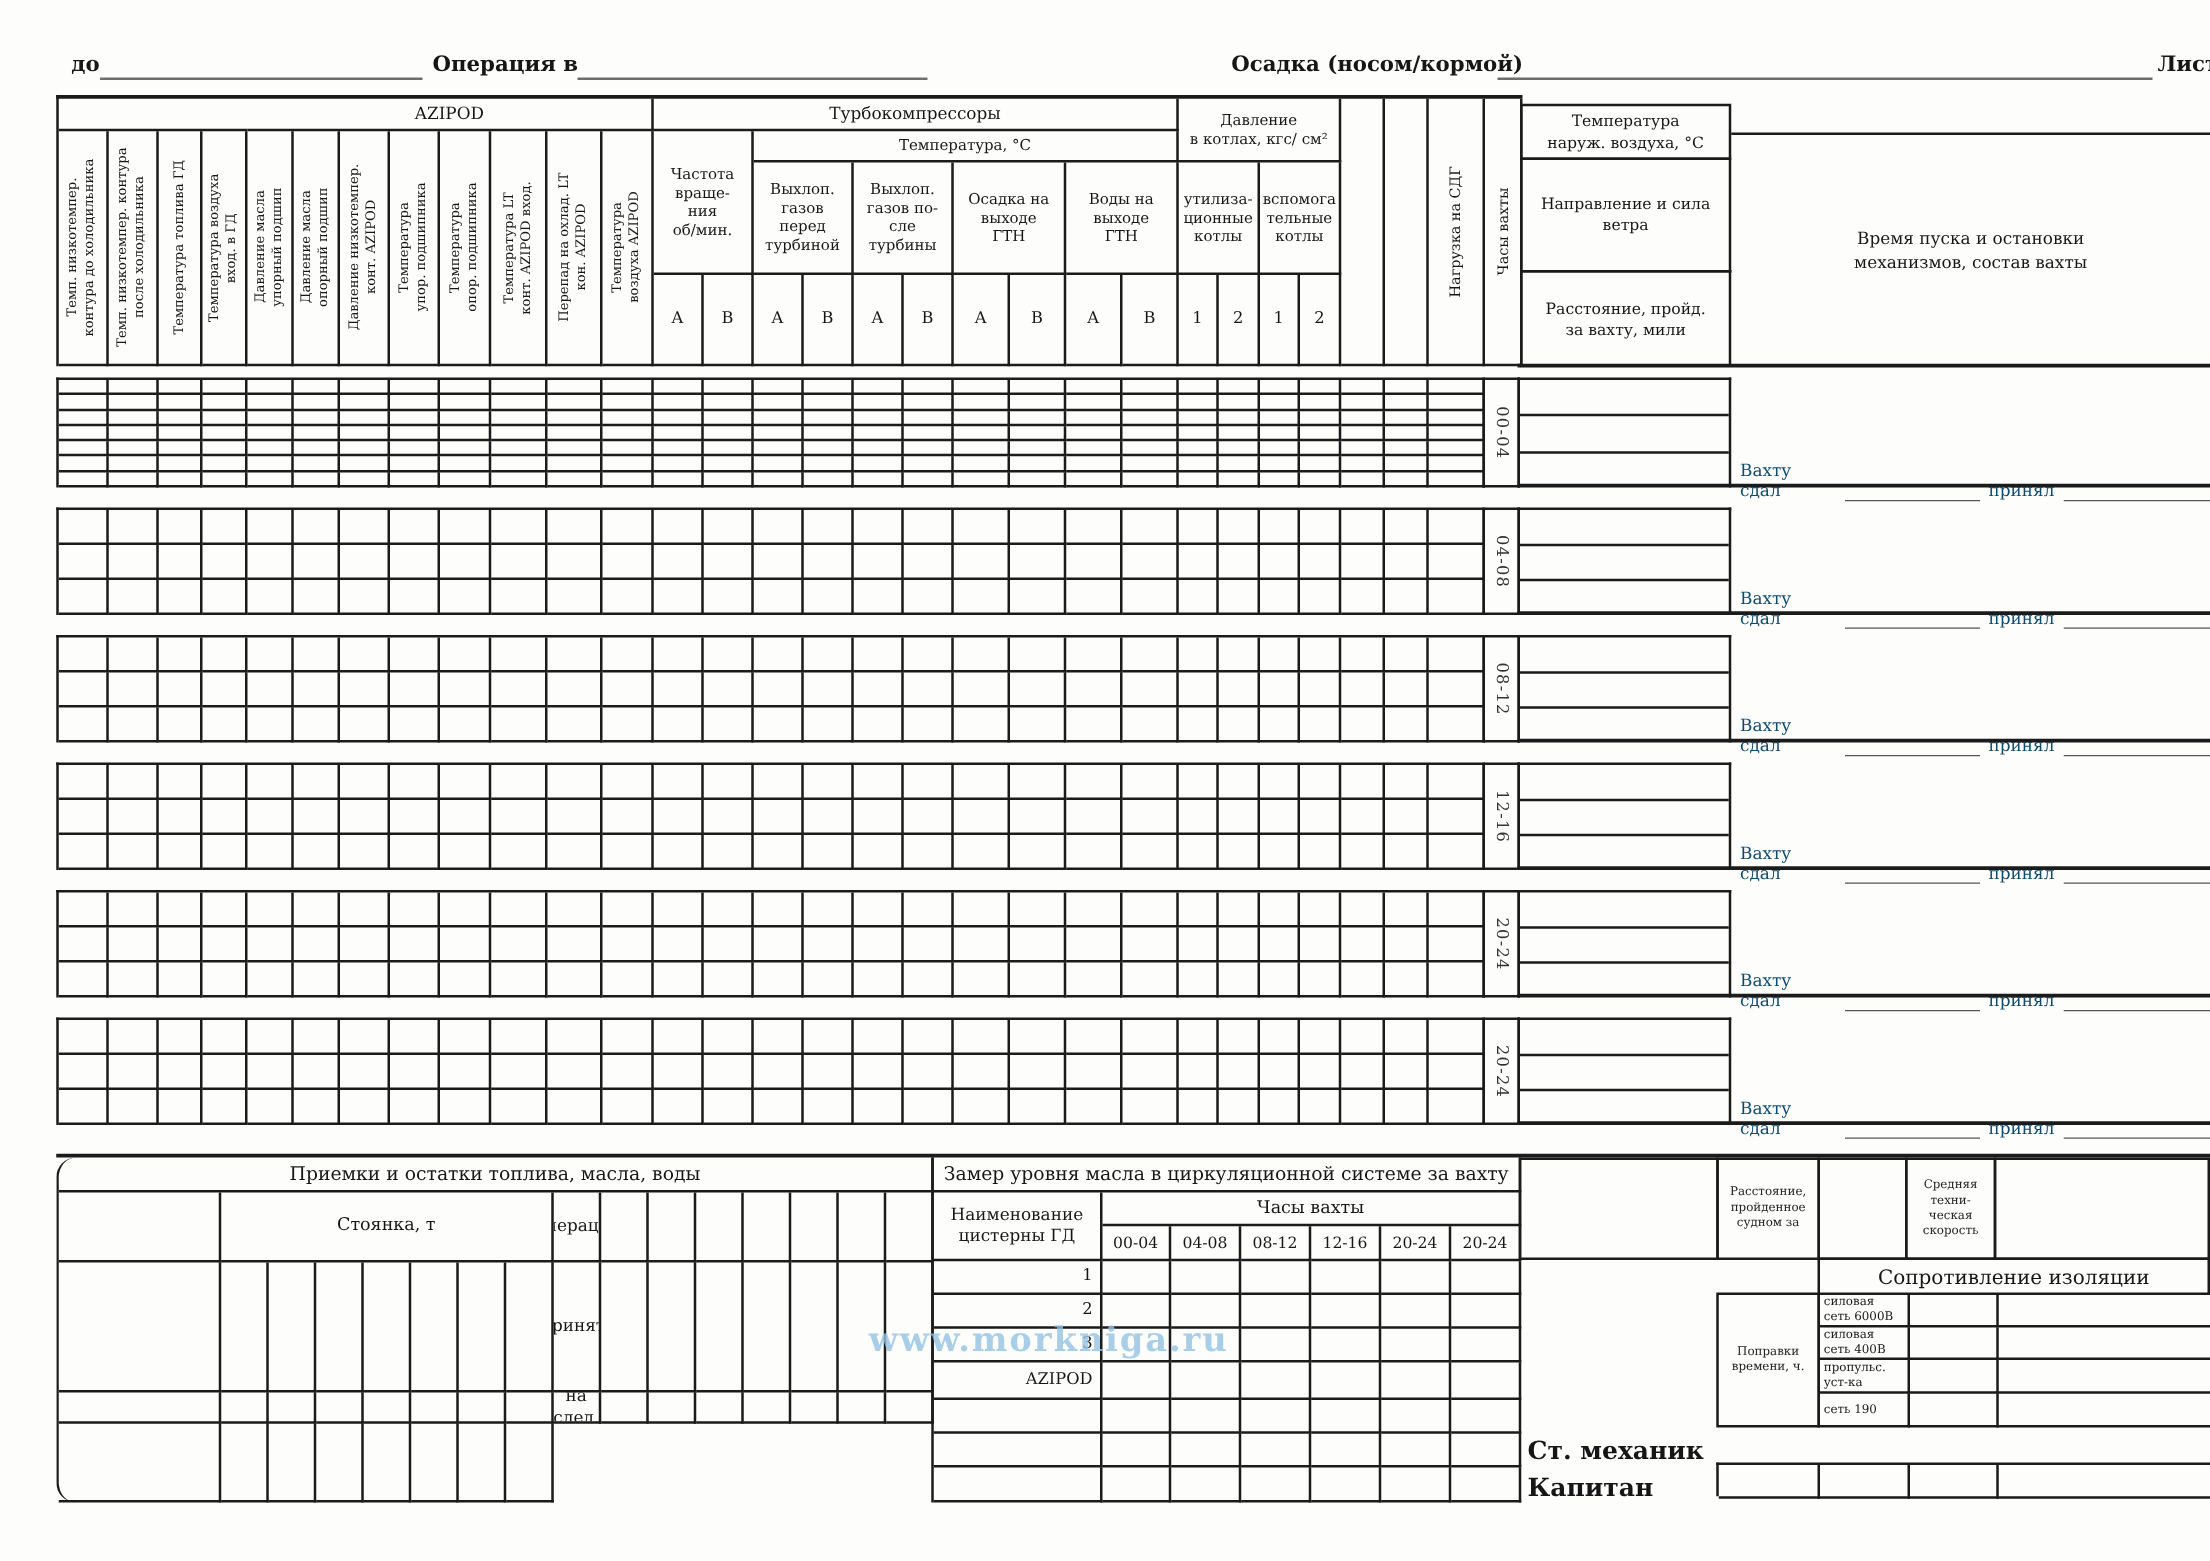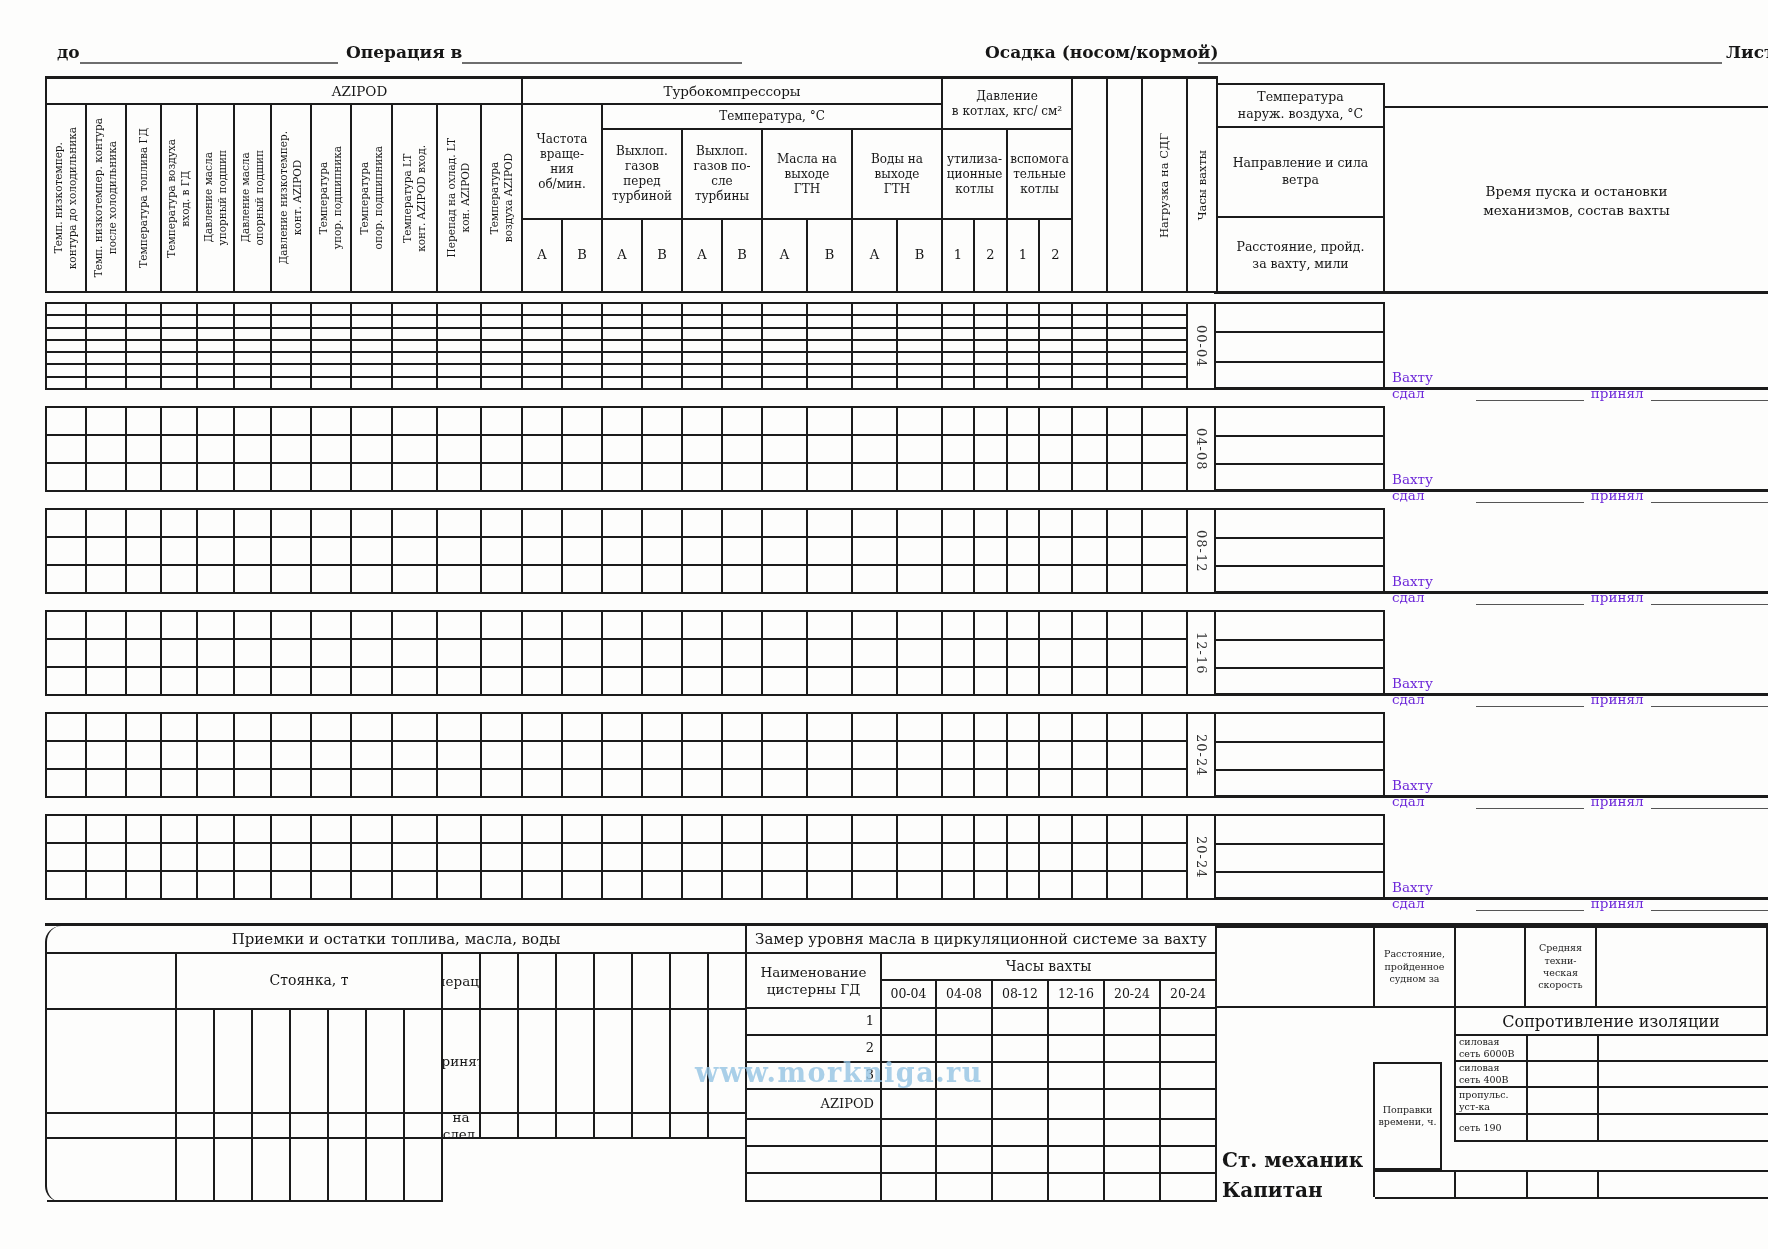--- a/index.html
+++ b/index.html
@@ -30,21 +30,21 @@
        border-left:2px solid #1b1b1b;border-top:2px solid #1b1b1b;}
   .rows7{grid-template-rows:repeat(7,1fr);} .rows3{grid-template-rows:repeat(3,1fr);}
   .bc{border-right:2px solid #1b1b1b;border-bottom:2px solid #1b1b1b;}
   .hourcell{position:absolute;left:1186px;width:30px;border:2px solid #1b1b1b;display:flex;
        align-items:center;justify-content:center;}
   .vtext{writing-mode:vertical-rl;text-orientation:mixed;font-size:13px;letter-spacing:1px;color:#333;}
   .rcol{position:absolute;left:1214px;width:171px;border:2px solid #1b1b1b;border-bottom:none;
        display:flex;flex-direction:column;}
   .rrow{flex:1;border-bottom:2px solid #1b1b1b;}
   .blkline{position:absolute;left:1214px;width:554px;height:3px;background:#1b1b1b;}
-  .sig{position:absolute;left:1392px;font-size:13.5px;display:flex;align-items:flex-end;gap:7px;color:#6d28d9;}
+  .sig{position:absolute;left:1392px;font-size:13.5px;display:flex;align-items:flex-end;gap:7px;color:#0c4a6e;}
   .ul{display:inline-block;border-bottom:1.5px solid #555;height:13px;}
   .w1{width:108px;} .w2{width:118px;}
   
   .btl{position:absolute;left:45px;top:926px;width:702px;height:276px;display:grid;
        grid-template-columns:130px repeat(15,38px);
        grid-template-rows:28px 56px 104px 25px 63px;border-left:2px solid #1b1b1b;border-radius:16px;}
   .btm{position:absolute;left:745px;top:926px;width:472px;height:276px;display:grid;
        grid-template-columns:135px 55px 56px 56px 56px 56px 56px;
        grid-template-rows:28px 27px 28px 27px 27px 27px 30px 27px 27px 28px;border-left:2px solid #1b1b1b;}
   .tcell{border-right:2px solid #1b1b1b;border-bottom:2px solid #1b1b1b;display:flex;
@@ -119,21 +119,21 @@
 об/мин.</div>
     <div class="hcell sub" style="grid-area:2/15/3/23">Температура, °С</div>
     <div class="hcell sub" style="grid-area:3/15/4/17">Выхлоп.
 газов
 перед
 турбиной</div>
     <div class="hcell sub" style="grid-area:3/17/4/19">Выхлоп.
 газов по-
 сле
 турбины</div>
-    <div class="hcell sub" style="grid-area:3/19/4/21">Масла на
+    <div class="hcell sub" style="grid-area:3/19/4/21">Осадка на
 выходе
 ГТН</div>
     <div class="hcell sub" style="grid-area:3/21/4/23">Воды на
 выходе
 ГТН</div>
     <div class="hcell sub" style="grid-area:3/23/4/25">утилиза-
 ционные
 котлы</div>
     <div class="hcell sub" style="grid-area:3/25/4/27">вспомога
 тельные
@@ -1035,21 +1035,21 @@
 пройденное
 судном за</div>
   <div class="box" style="left:1454px;top:926px;width:72px;height:82px"></div>
   <div class="box sm" style="left:1524px;top:926px;width:73px;height:82px">Средняя
 техни-
 ческая
 скорость</div>
   <div class="box" style="left:1595px;top:926px;width:173px;height:82px"></div>
 
   <div class="box" style="left:1454px;top:1006px;width:314px;height:30px;font-size:16px">Сопротивление изоляции</div>
-  <div class="box sm" style="left:1373px;top:1062px;width:69px;height:108px">Поправки
+  <div class="box sm" style="left:1373px;top:1034px;width:83px;height:108px">Поправки
 времени, ч.</div>
 
   <div class="netgrid">
     <div class="tcell netlabel">силовая
 сеть 6000В</div>
     <div class="tcell"></div>
       <div class="tcell"></div>
     <div class="tcell netlabel">силовая
 сеть 400В</div>
     <div class="tcell"></div>

